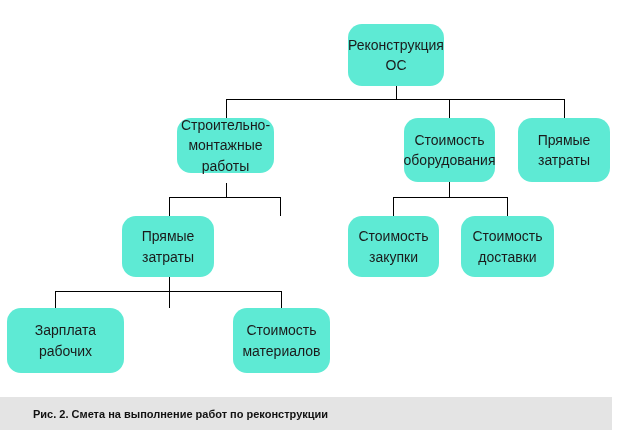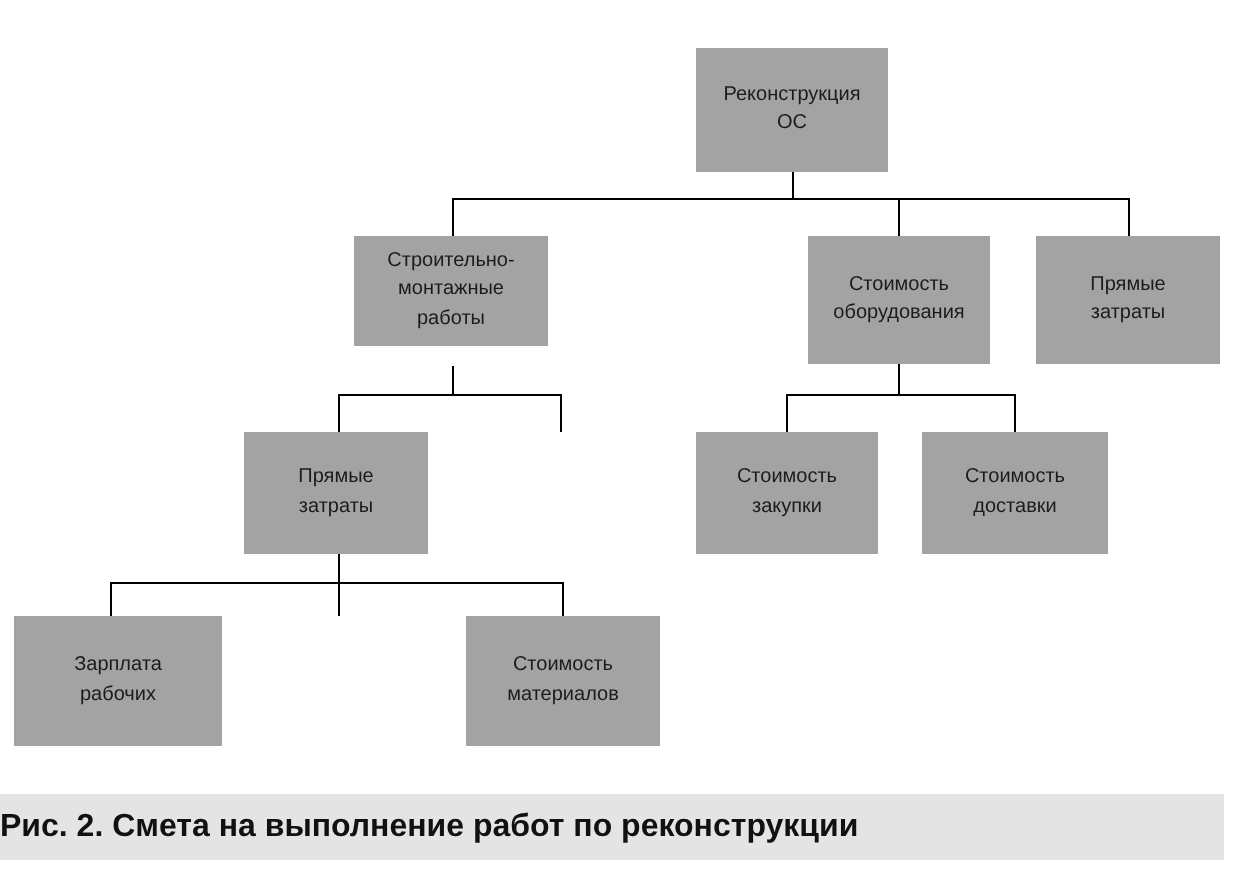--- a/index.html
+++ b/index.html
@@ -10,48 +10,50 @@
   }
   #canvas {
     position: relative;
     width: 624px;
     height: 439px;
     background: #ffffff;
     overflow: hidden;
   }
   .node {
     position: absolute;
-    background: #a3a3a3;
+    background: #5eead4;
     color: #1b1b1b;
     display: flex;
     align-items: center;
     justify-content: center;
     text-align: center;
-    font-size: 10px;
+    font-size: 14px;
     line-height: 1.45;
     white-space: pre-line;
     box-sizing: border-box;
+    border-radius: 14px;
   }
   .line {
     position: absolute;
     background: #000000;
   }
   .caption-bar {
     position: absolute;
     left: 0;
     top: 397px;
     width: 612px;
     height: 33px;
     background: #e4e4e4;
     display: flex;
     align-items: center;
   }
   .caption-text {
+    margin-left: 33px;
     font-weight: bold;
-    font-size: 16px;
+    font-size: 11px;
     color: #111111;
   }
 </style>
 </head>
 <body>
 
 <div id="canvas">
 
   <div class="node" style="left:348px; top:24px;  width:96px; height:62px;">Реконструкция
 ОС</div>
@@ -64,21 +66,21 @@
   <div class="node" style="left:518px; top:118px; width:92px; height:64px;">Прямые
 затраты</div>
 
   <div class="node" style="left:122px; top:216px; width:92px; height:61px;">Прямые
 затраты</div>
   <div class="node" style="left:348px; top:216px; width:91px; height:61px;">Стоимость
 закупки</div>
   <div class="node" style="left:461px; top:216px; width:93px; height:61px;">Стоимость
 доставки</div>
 
-  <div class="node" style="left:7px;   top:308px; width:104px; height:65px;">Зарплата
+  <div class="node" style="left:7px;   top:308px; width:117px; height:65px;">Зарплата
 рабочих</div>
   <div class="node" style="left:233px; top:308px; width:97px; height:65px;">Стоимость
 материалов</div>
 
   <div class="line" style="left:396px; top:86px;  width:1px;   height:13px;"></div>
   <div class="line" style="left:226px; top:99px;  width:339px; height:1px;"></div>
   <div class="line" style="left:226px; top:99px;  width:1px;   height:19px;"></div>
   <div class="line" style="left:449px; top:99px;  width:1px;   height:19px;"></div>
   <div class="line" style="left:564px; top:99px;  width:1px;   height:19px;"></div>
 

